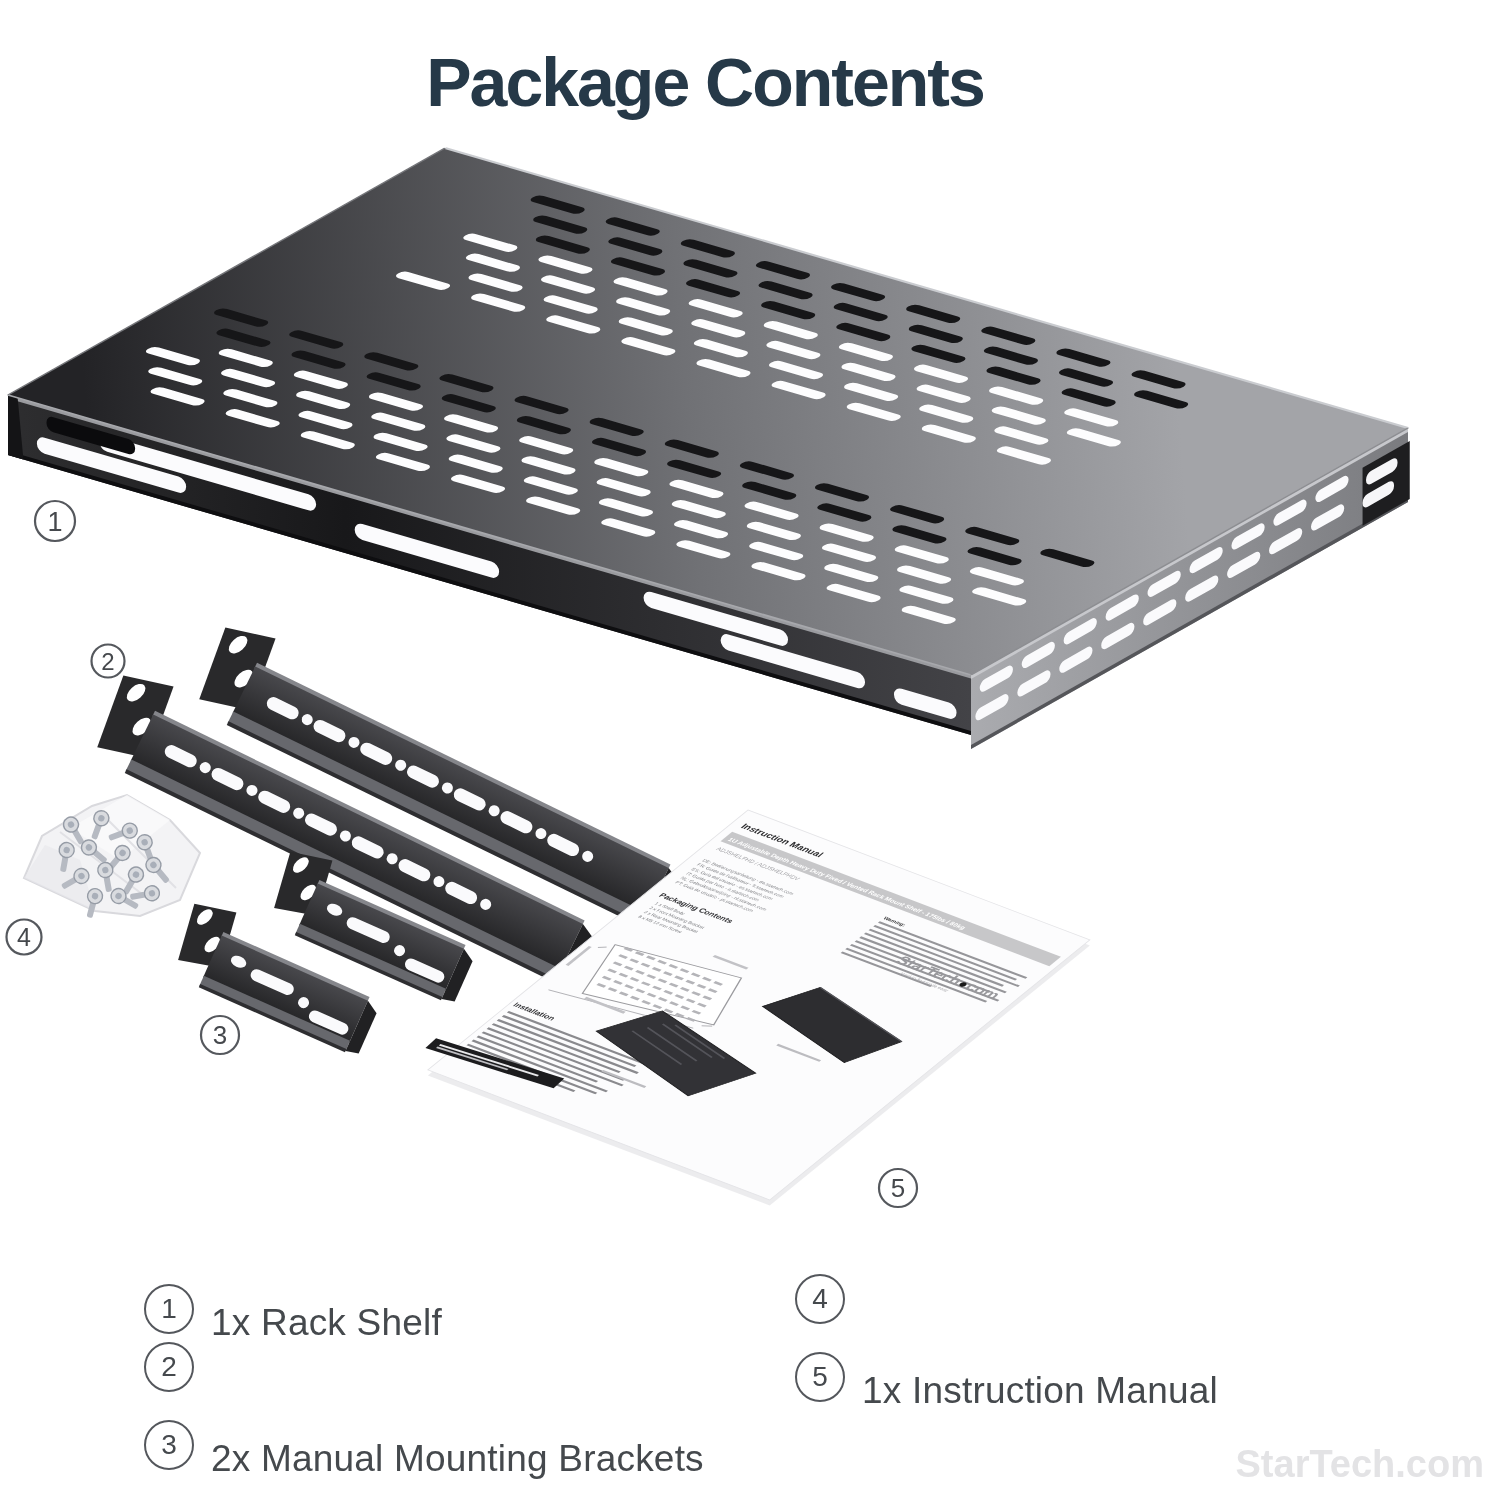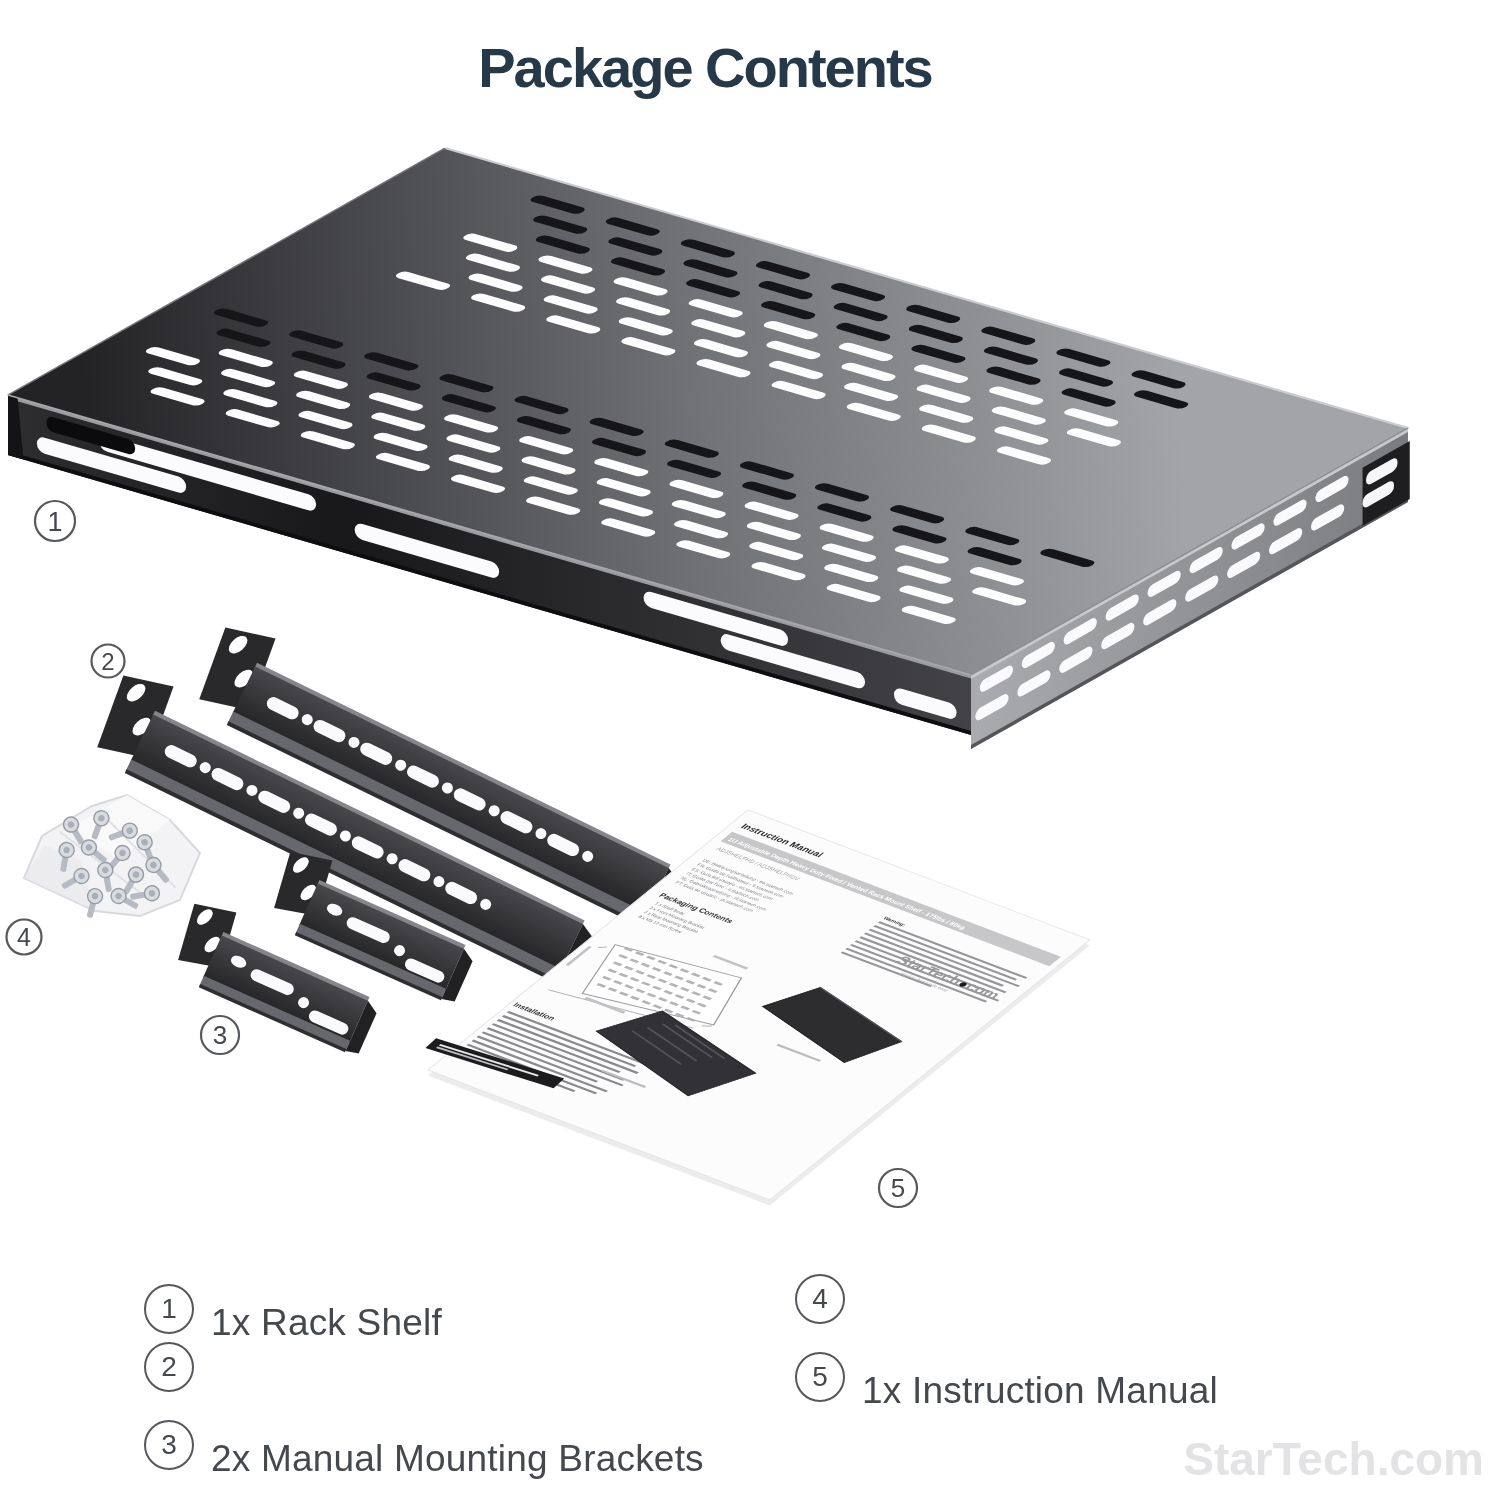--- a/index.html
+++ b/index.html
@@ -1,25 +1,25 @@
 <!DOCTYPE html>
 <html><head>
 <meta charset="utf-8">
 <style>
   html,body{margin:0;padding:0;background:#ffffff;}
   .stage{position:relative;width:1490px;height:1500px;background:#ffffff;overflow:hidden;
          font-family:"Liberation Sans", sans-serif;}
   .page-title{position:absolute;top:2px;left:705px;transform:translateX(-50%);
-    font-size:56px;font-weight:700;letter-spacing:-2px;color:#263948;white-space:nowrap;line-height:1;}
+    font-size:68px;font-weight:700;letter-spacing:-2px;color:#263948;white-space:nowrap;line-height:1;}
   #photo{position:absolute;left:0;top:0;}
   .legend-item{position:absolute;display:flex;align-items:center;gap:17px;}
   .legend-circle{width:46px;height:46px;border:2.5px solid #54575c;border-radius:50%;
     display:flex;align-items:center;justify-content:center;font-size:28px;color:#45494d;flex:0 0 auto;}
   .legend-label{font-size:37px;color:#45494d;letter-spacing:0.2px;white-space:nowrap;margin-top:28px;}
-  .watermark{position:absolute;right:6px;bottom:14px;font-size:46px;font-weight:700;
+  .watermark{position:absolute;right:6px;bottom:14px;font-size:38px;font-weight:700;
     color:#e3e3e5;letter-spacing:0px;}
   text{font-family:"Liberation Sans", sans-serif;}
 </style>
 </head>
 <body>
 
 <div class="stage">
 
   <h1 class="page-title">Package Contents</h1>
 

